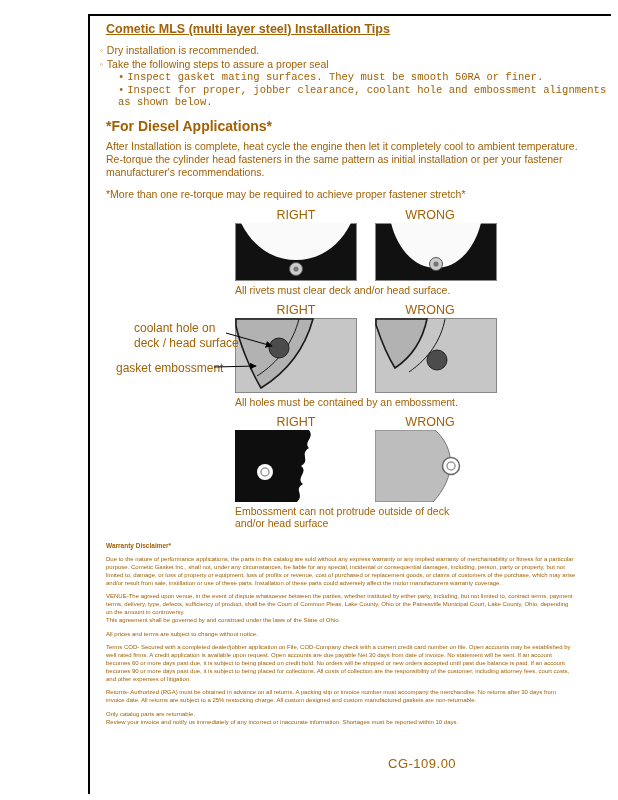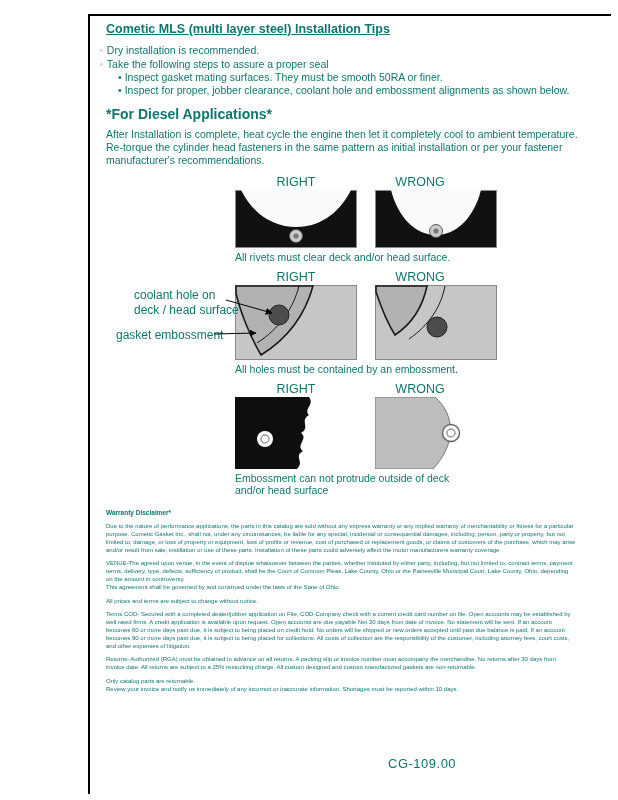--- a/index.html
+++ b/index.html
@@ -1,37 +1,37 @@
 <!DOCTYPE html>
 <html><head>
 <meta charset="utf-8">
 <style>
   html,body{margin:0;padding:0;background:#ffffff;}
   .page{position:relative;width:618px;height:800px;background:#ffffff;
-        font-family:"Liberation Sans", sans-serif;color:#0f766e;overflow:hidden;}
+        font-family:"Liberation Sans", sans-serif;color:#a16207;overflow:hidden;}
   .frame-top{position:absolute;left:88px;top:14px;width:523px;border-top:2px solid #000;}
   .frame-left{position:absolute;left:88px;top:14px;height:780px;border-left:2px solid #000;}
   .content{position:absolute;left:90px;top:16px;width:522px;}
 
   .title{margin:6px 0 8px 16px;font-size:12.5px;font-weight:bold;text-decoration:underline;}
 
   ul.tips{list-style:none;margin:0 0 0 10px;padding:0;font-size:10.5px;}
   ul.tips>li{margin:2px 0;}
   .marker1{display:inline-block;font-size:8px;margin-right:4px;vertical-align:1px;}
   ul.subtips{list-style:none;margin:1px 0 1px 18px;padding:0;}
-  ul.subtips>li{margin:1px 0;}
+  ul.subtips>li{margin:1px 0;font-family:Liberation Mono, monospace;}
   .marker2{margin-right:3px;}
 
   .diesel-heading{margin:10px 0 2px 16px;font-size:14px;font-weight:bold;}
   .para{margin:6px 0 0 16px;width:472px;font-size:10.5px;line-height:1.25;}
   .note{margin:9px 0 0 16px;font-size:10.5px;}
 
   .figures{margin-top:8px;}
   .figblock{margin-left:145px;width:262px;margin-bottom:6px;}
-  .figheaders{display:flex;gap:2px;height:15px;}
+  .figheaders{display:flex;gap:12px;height:15px;}
   .figheaders span{width:122px;text-align:center;font-size:12.5px;}
   .figimgs{display:flex;gap:18px;}
   .figimgs svg{display:block;}
   .figcaption{margin-top:3px;font-size:10.5px;white-space:pre-line;line-height:1.2;}
 
   .fig2wrap{position:relative;}
   .fig2-label{position:absolute;font-size:12px;line-height:1.25;white-space:pre-line;}
   .lbl-coolant{left:44px;top:18px;}
   .lbl-emboss{left:26px;top:58px;}
   .connector-svg{position:absolute;left:0;top:0;pointer-events:none;}
@@ -58,20 +58,21 @@
       <li><span class="marker1">◦</span><span>Take the following steps to assure a proper seal</span>
         <ul class="subtips">
           <li><span class="marker2">•</span><span>Inspect gasket mating surfaces.  They must be smooth 50RA or finer.</span></li>
           <li><span class="marker2">•</span><span>Inspect for proper, jobber clearance, coolant hole and embossment alignments as shown below.</span></li>
         </ul>
       </li>
     </ul>
 
     <div class="diesel-heading">*For Diesel Applications*</div>
     <div class="para">After Installation is complete, heat cycle the engine then let it completely cool to ambient temperature. Re-torque the cylinder head fasteners in the same pattern as initial installation or per your fastener manufacturer's recommendations.</div>
+    <div class="note">*More than one re-torque may be required to achieve proper fastener stretch*</div>
 
     <div class="figures">
 
       <div class="figblock">
         <div class="figheaders">
           <span>RIGHT</span>
           <span>WRONG</span>
         </div>
         <div class="figimgs">
           <svg width="122" height="58" viewBox="0 0 122 58">

